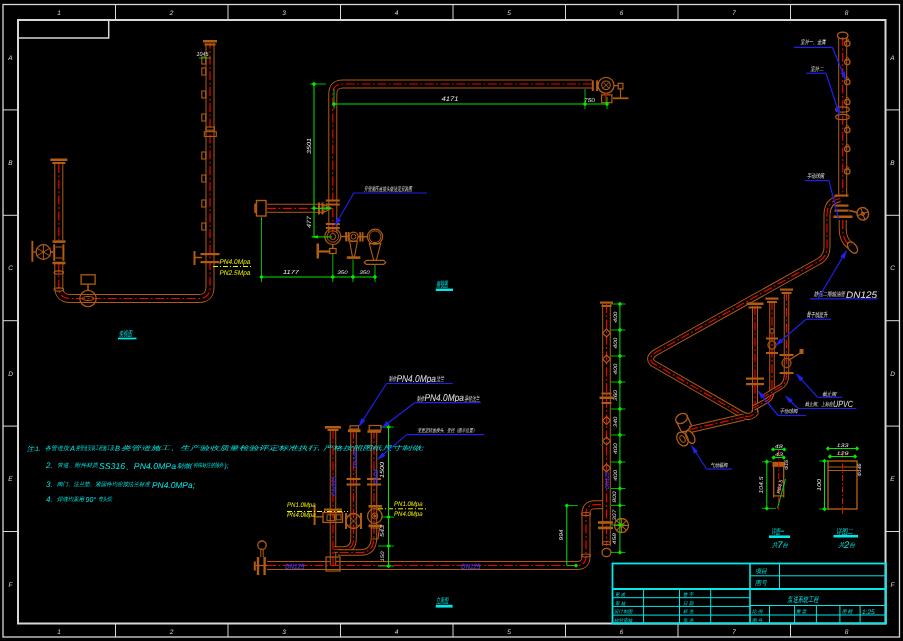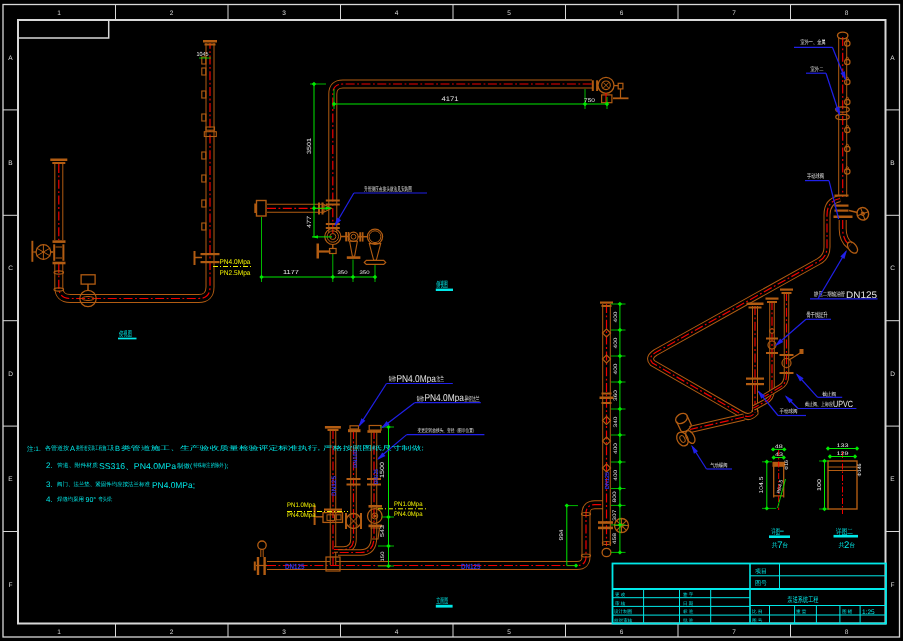--- a/index.html
+++ b/index.html
@@ -1,14 +1,14 @@
 <!DOCTYPE html>
 <html><head><meta charset="utf-8"><style>
 html,body{margin:0;padding:0;background:#000;}
-#c{position:relative;width:903px;height:641px;background:#000;overflow:hidden;}
+#c{position:relative;width:903px;height:641px;background:#000;overflow:hidden;font-style:italic;}
 text{font-family:"Liberation Sans",sans-serif;-webkit-font-smoothing:antialiased;text-rendering:geometricPrecision;}
 </style></head><body>
 <div id="c">
 <svg width="903" height="641" viewBox="0 0 903 641">
 <rect x="0" y="0" width="903" height="641" fill="#000"></rect>
 <g stroke="#D8D8D8" fill="none">
 <rect x="3" y="4.5" width="896.5" height="632.5" stroke-width="1.3"></rect>
 <rect x="18" y="20" width="867.5" height="603.5" stroke-width="2"></rect>
 <line x1="115.5" y1="4.5" x2="115.5" y2="20" stroke-width="1"></line>
 <line x1="115.5" y1="623.5" x2="115.5" y2="637" stroke-width="1"></line>

